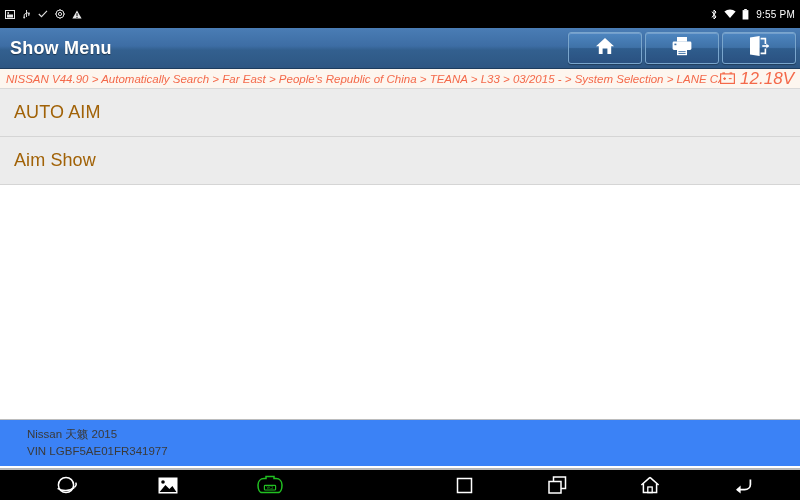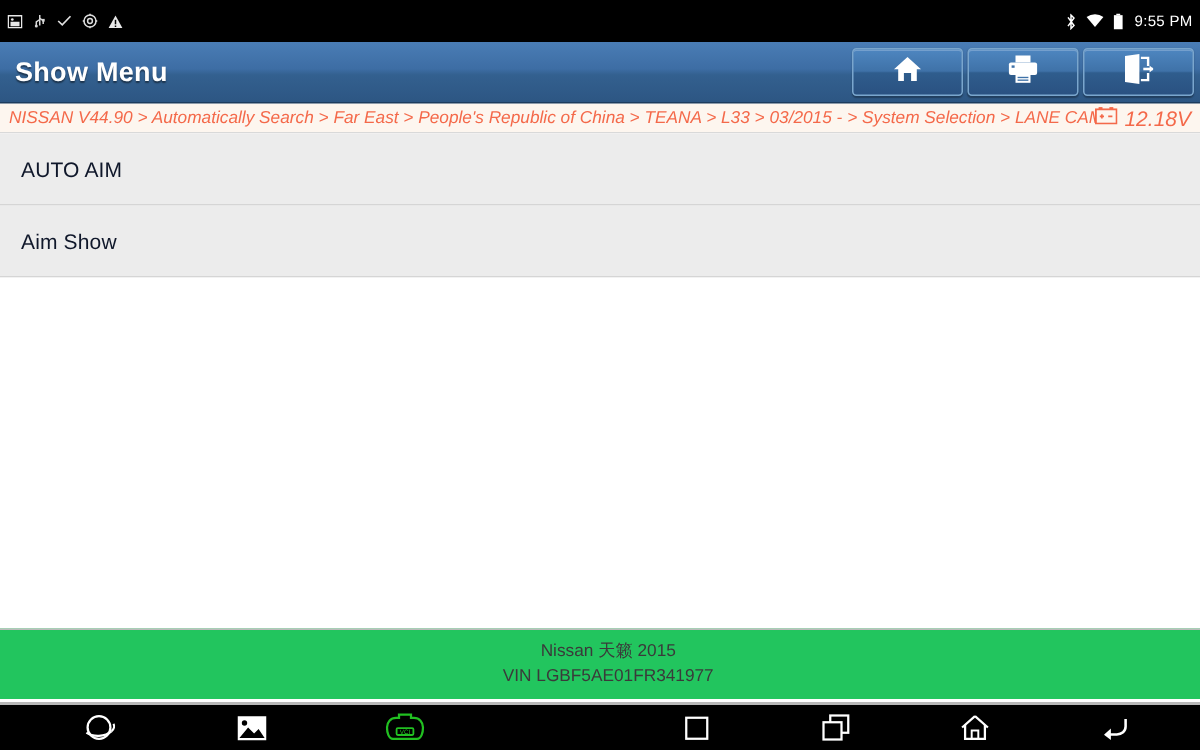--- a/index.html
+++ b/index.html
@@ -104,63 +104,62 @@
     overflow: hidden;
   }
   .voltage-wrap {
     display: flex;
     align-items: center;
     gap: 5px;
     flex-shrink: 0;
   }
   .voltage-text {
     color: #f4694a;
-    font-size: 14px;
+    font-size: 17px;
     font-style: italic;
     white-space: nowrap;
   }
 
   
   .menu-list {
     background: #ffffff;
   }
   .menu-row {
     height: 48px;
     background: #ececec;
     border-bottom: 1px solid #d5d5d5;
     display: flex;
     align-items: center;
     padding-left: 14px;
     box-sizing: border-box;
     cursor: pointer;
   }
   .menu-row-label {
-    font-size: 14px;
-    color: #0f172a;
+    font-size: 18px;
+    color: #a16207;
     letter-spacing: 0.1px;
   }
 
   
   .content-blank {
     background: #ffffff;
     height: 260px;
   }
 
   
   .footer-info {
     position: absolute;
     left: 0;
     right: 0;
     bottom: 34px;
     height: 47px;
-    background: #22c55e;
+    background: #3b82f6;
     border-top: 1px solid #bcbcbc;
     box-sizing: border-box;
-    padding: 6px 0 0 11px;
-    text-align: center;
+    padding: 6px 0 0 27px;
   }
   .footer-line {
     font-size: 11.5px;
     color: #3a3a3a;
     line-height: 17px;
     white-space: nowrap;
   }
 
   
   .nav-bar {

